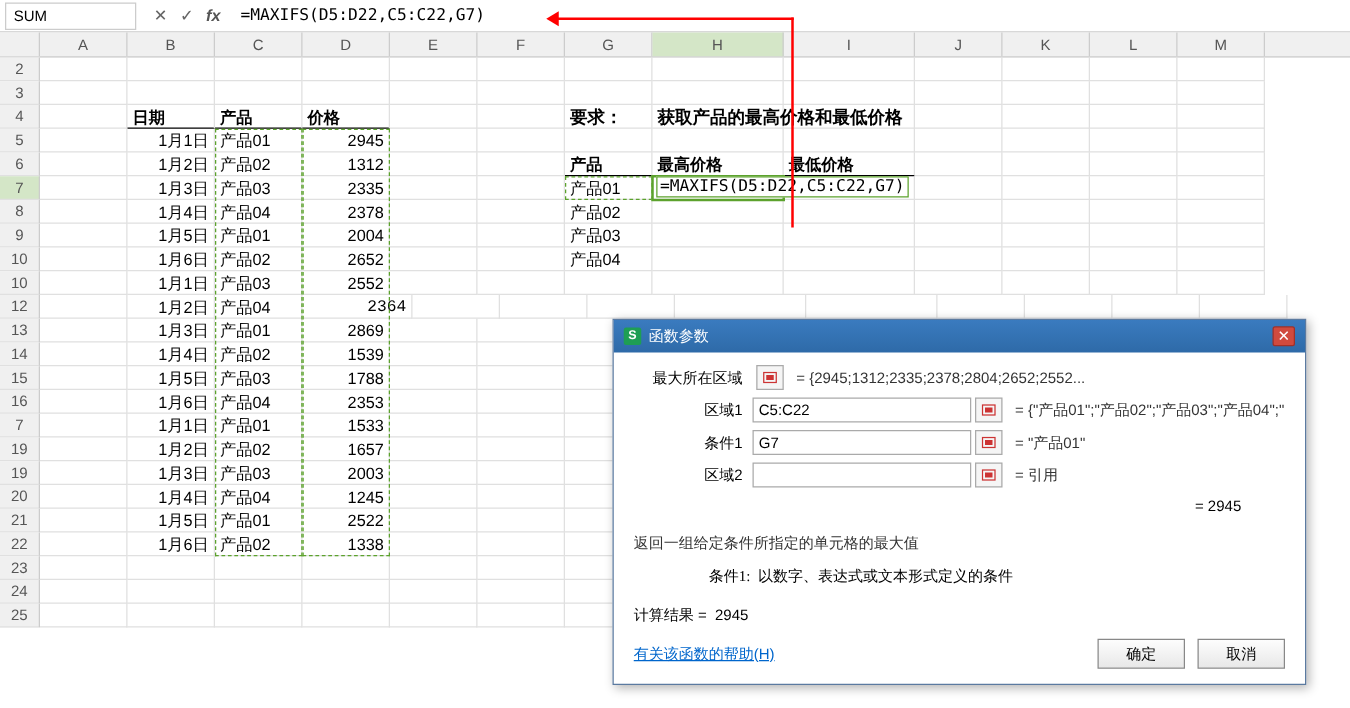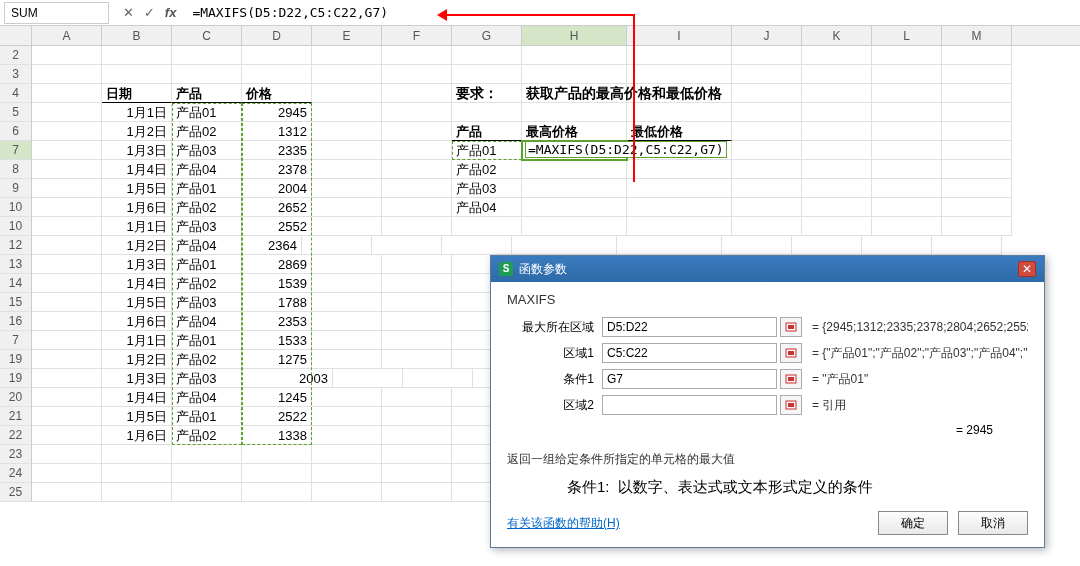--- a/index.html
+++ b/index.html
@@ -42,21 +42,21 @@
 .dlg-close { cursor: pointer; }
 .dlg-body { padding: 10px 16px 12px 16px; }
 .fn-name { font-size: 13px; margin-bottom: 10px; color: #333; }
 .param-row { display: flex; align-items: center; margin-bottom: 6px; }
 .param-label { width: 95px; text-align: right; padding-right: 8px; font-size: 12px; }
 .param-input { width: 175px; height: 20px; border: 1px solid #aaa; padding: 0 4px; font-size: 12px; }
 .param-btn { width: 22px; height: 20px; border: 1px solid #aaa; margin-left: 3px; background: #f5f5f5; display: flex; align-items: center; justify-content: center; font-size: 10px; cursor: pointer; }
 .param-result { margin-left: 10px; font-size: 12px; color: #333; flex: 1; overflow: hidden; white-space: nowrap; }
 .total-result { text-align: right; padding-right: 35px; margin: 8px 0 14px 0; font-size: 12px; }
 .desc { font-size: 12px; margin-bottom: 10px; color: #333; }
-.desc-indent { padding-left: 60px; margin-bottom: 14px; font-size: 15px; }
+.desc-indent { padding-left: 60px; margin-bottom: 14px; font-size: 12px; font-family: Liberation Serif, serif; }
 .calc-result { font-size: 12px; margin-bottom: 10px; }
 .dlg-footer { display: flex; justify-content: space-between; align-items: center; }
 .help-link { color: #0066cc; text-decoration: underline; font-size: 12px; cursor: pointer; }
 .btn-group { display: flex; gap: 10px; }
 .btn { width: 70px; height: 24px; border: 1px solid #888; background: linear-gradient(#fdfdfd, #e8e8e8); cursor: pointer; font-size: 12px; }
 
 .s-icon { display: inline-block; width: 14px; height: 14px; background: #1e9e54; border-radius: 2px; color: #fff; text-align: center; line-height: 14px; font-size: 10px; font-weight: bold; }
 .close-x { width: 18px; height: 16px; background: #d04a3e; color: #fff; text-align: center; line-height: 14px; font-size: 12px; border: 1px solid #a03028; border-radius: 2px; }
 </style>
 </head>
@@ -255,21 +255,21 @@
         <div class="cell" style="width: 70px;"></div>
         <div class="cell" style="width: 70px;"></div>
         <div class="cell" style="width: 70px;"></div>
         <div class="cell" style="width: 70px;"></div>
       </div>
       <div class="row">
         <div class="row-head">12</div>
         <div class="cell" style="width: 70px;"></div>
         <div class="cell right" style="width: 70px;">1月2日</div>
         <div class="cell" style="width: 70px;">产品04</div>
-        <div class="cell right" style="width: 60px;">2364</div>
+        <div class="cell right" style="width: 88px; font-family: Liberation Mono, monospace;">2364</div>
         <div class="cell" style="width: 70px;"></div>
         <div class="cell" style="width: 70px;"></div>
         <div class="cell" style="width: 70px;"></div>
         <div class="cell" style="width: 105px;"></div>
         <div class="cell" style="width: 105px;"></div>
         <div class="cell" style="width: 70px;"></div>
         <div class="cell" style="width: 70px;"></div>
         <div class="cell" style="width: 70px;"></div>
         <div class="cell" style="width: 70px;"></div>
       </div>
@@ -351,37 +351,37 @@
         <div class="cell" style="width: 70px;"></div>
         <div class="cell" style="width: 70px;"></div>
         <div class="cell" style="width: 70px;"></div>
         <div class="cell" style="width: 70px;"></div>
       </div>
       <div class="row">
         <div class="row-head">19</div>
         <div class="cell" style="width: 70px;"></div>
         <div class="cell right" style="width: 70px;">1月2日</div>
         <div class="cell" style="width: 70px;">产品02</div>
-        <div class="cell right" style="width: 70px;">1275</div>
+        <div class="cell right" style="width: 70px;">1657</div>
         <div class="cell" style="width: 70px;"></div>
         <div class="cell" style="width: 70px;"></div>
         <div class="cell" style="width: 70px;"></div>
         <div class="cell" style="width: 105px;"></div>
         <div class="cell" style="width: 105px;"></div>
         <div class="cell" style="width: 70px;"></div>
         <div class="cell" style="width: 70px;"></div>
         <div class="cell" style="width: 70px;"></div>
         <div class="cell" style="width: 70px;"></div>
       </div>
       <div class="row">
         <div class="row-head">19</div>
         <div class="cell" style="width: 70px;"></div>
         <div class="cell right" style="width: 70px;">1月3日</div>
         <div class="cell" style="width: 70px;">产品03</div>
-        <div class="cell right" style="width: 91px;">2003</div>
+        <div class="cell right" style="width: 70px;">2003</div>
         <div class="cell" style="width: 70px;"></div>
         <div class="cell" style="width: 70px;"></div>
         <div class="cell" style="width: 70px;"></div>
         <div class="cell" style="width: 105px;"></div>
         <div class="cell" style="width: 105px;"></div>
         <div class="cell" style="width: 70px;"></div>
         <div class="cell" style="width: 70px;"></div>
         <div class="cell" style="width: 70px;"></div>
         <div class="cell" style="width: 70px;"></div>
       </div>
@@ -492,25 +492,23 @@
 
 <div class="dialog">
   <div class="dlg-title">
     <div class="dlg-title-left">
       <span class="s-icon">S</span>
       <span>函数参数</span>
     </div>
     <span class="close-x dlg-close">✕</span>
   </div>
   <div class="dlg-body">
-    <div class="fn-name">MAXIFS</div>
     <div id="params">
         <div class="param-row">
           <div class="param-label">最大所在区域</div>
-          <input class="param-input" value="D5:D22" style="">
           <div class="param-btn">
             <svg width="12" height="10">
               <rect x="1" y="1" width="10" height="8" fill="none" stroke="#c33" stroke-width="1"></rect>
               <rect x="3" y="3" width="6" height="4" fill="#c33"></rect>
             </svg>
           </div>
           <div class="param-result">= {2945;1312;2335;2378;2804;2652;2552...</div>
         </div>
         <div class="param-row">
           <div class="param-label">区域1</div>
@@ -544,20 +542,23 @@
             </svg>
           </div>
           <div class="param-result">= 引用</div>
         </div>
       </div>
     <div class="total-result">= 2945</div>
     <div class="desc">返回一组给定条件所指定的单元格的最大值</div>
     <div class="desc-indent">
       <span>条件1:</span>&nbsp;&nbsp;<span>以数字、表达式或文本形式定义的条件</span>
     </div>
+    <div class="calc-result">
+      <span>计算结果 =</span>&nbsp;&nbsp;<span>2945</span>
+    </div>
     <div class="dlg-footer">
       <span class="help-link">有关该函数的帮助(H)</span>
       <div class="btn-group">
         <button class="btn">确定</button>
         <button class="btn">取消</button>
       </div>
     </div>
   </div>
 </div>
 

